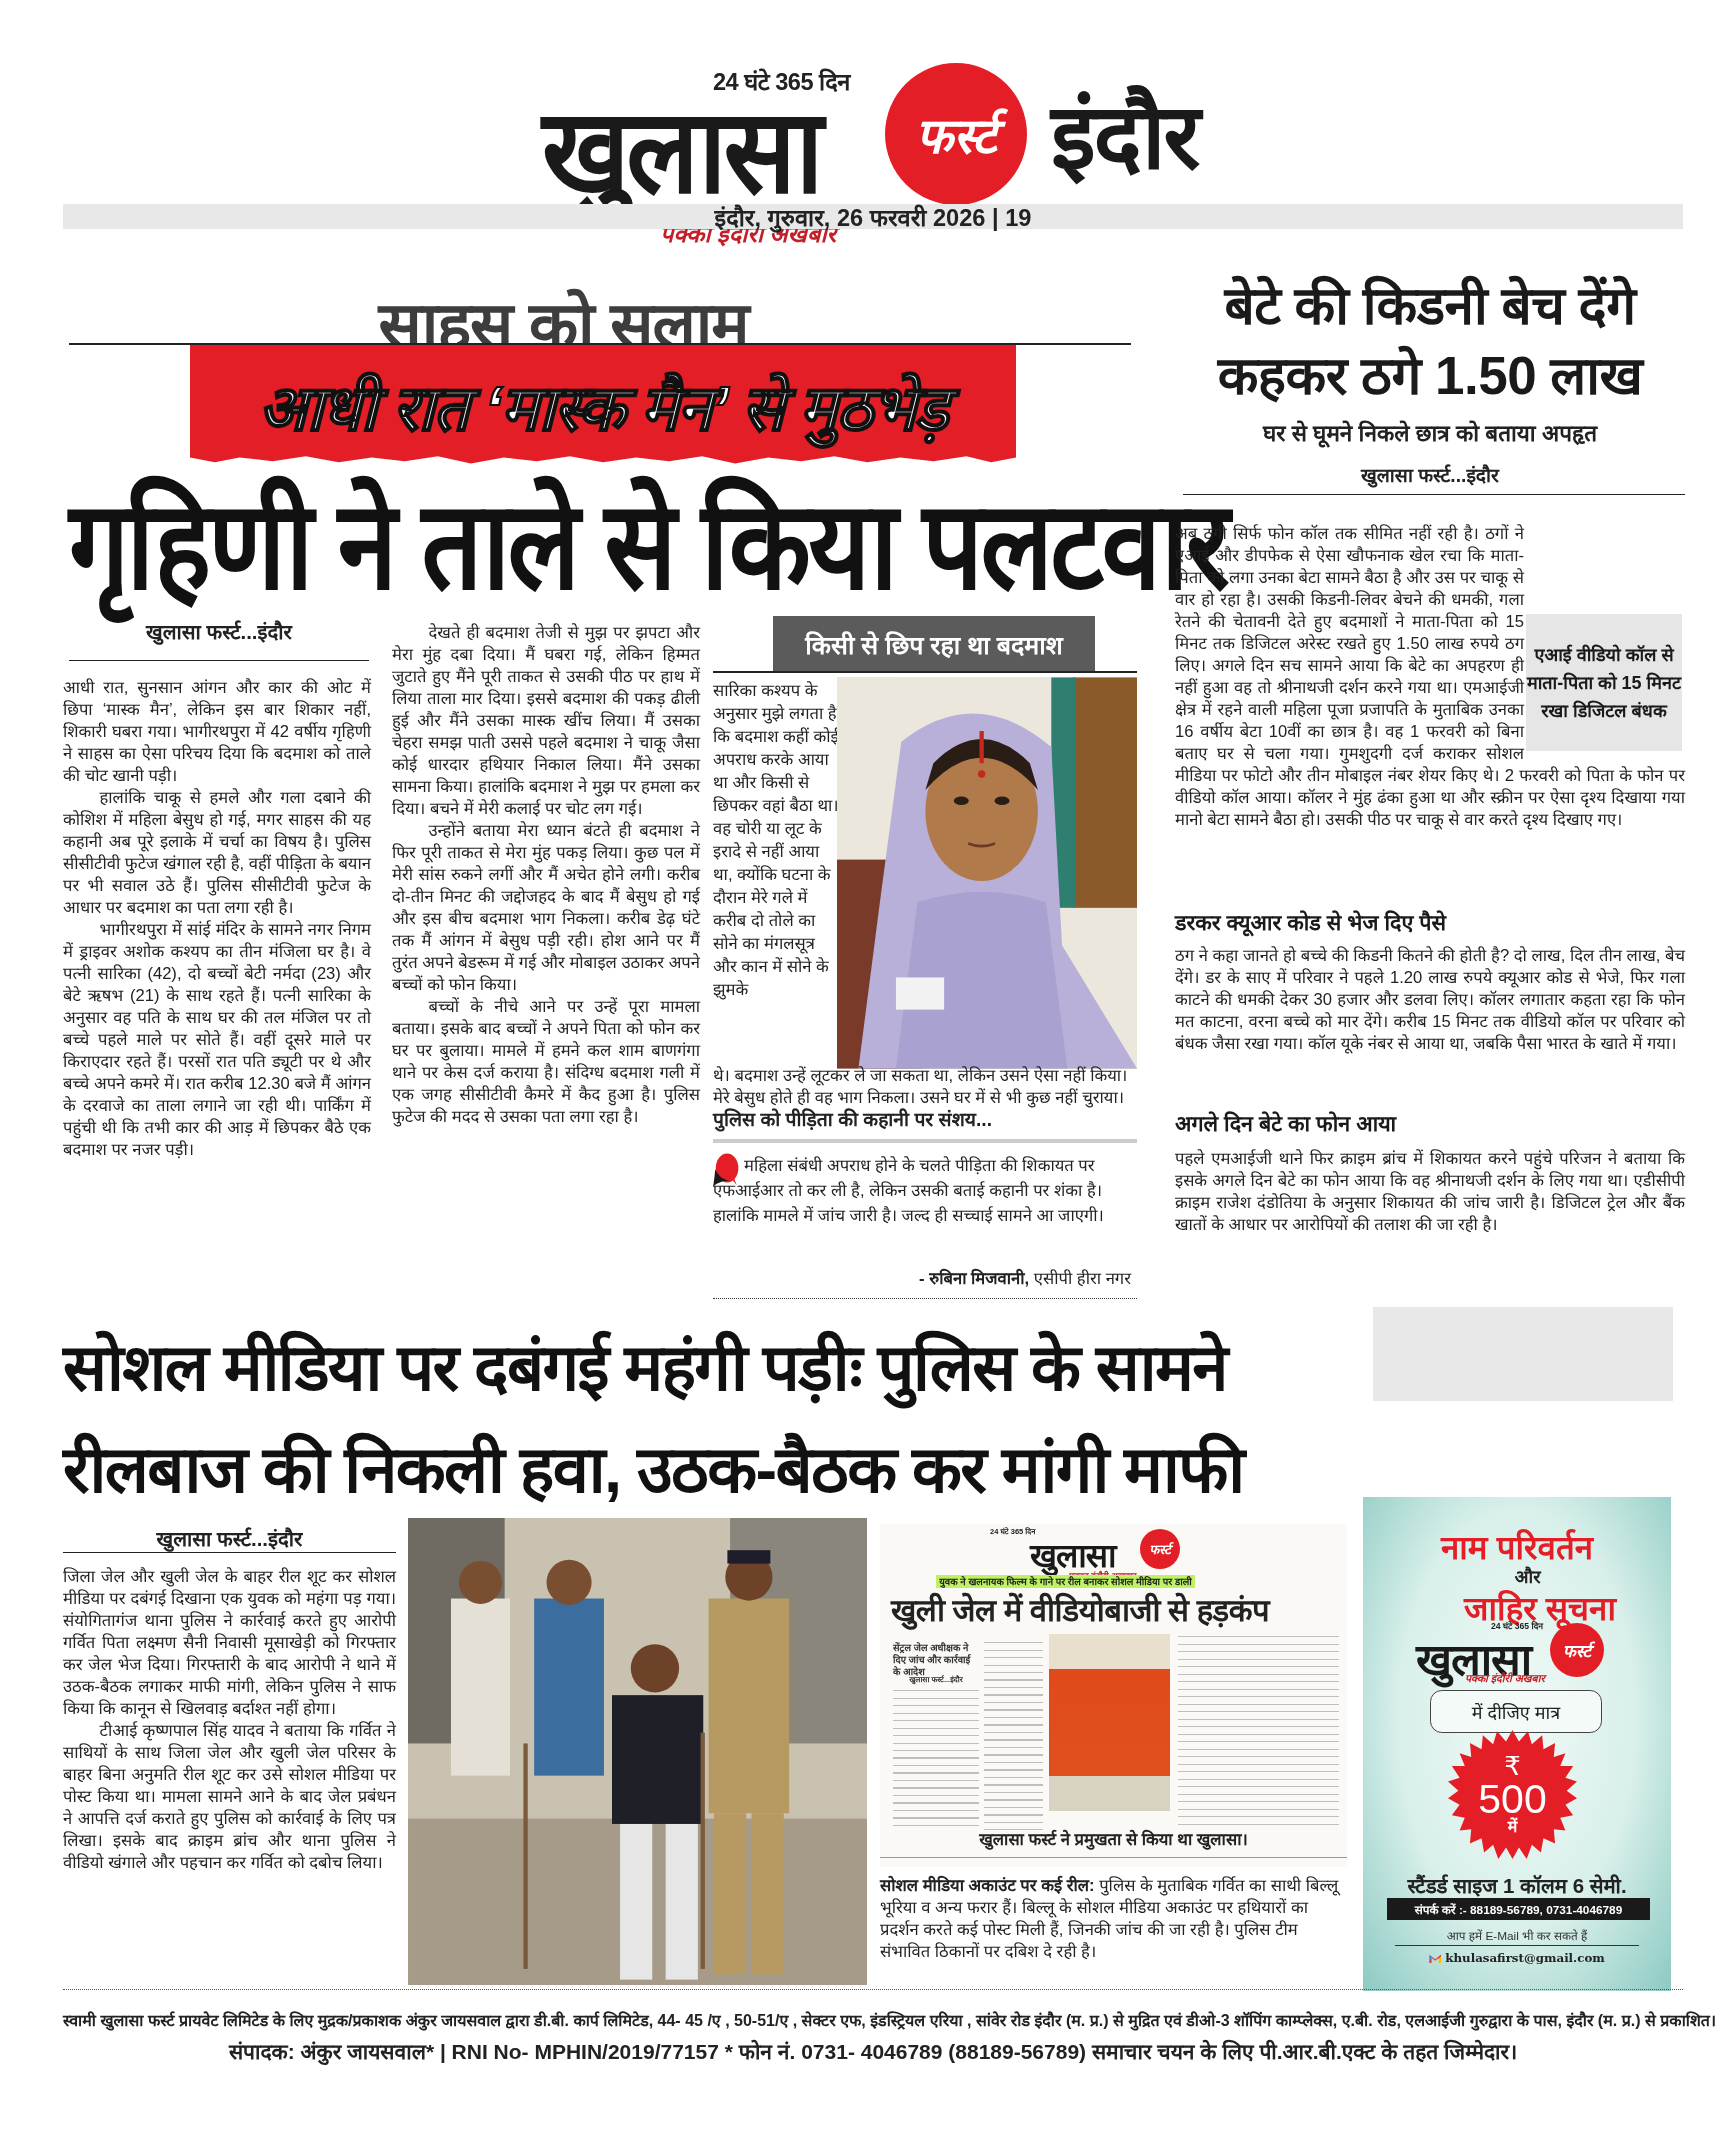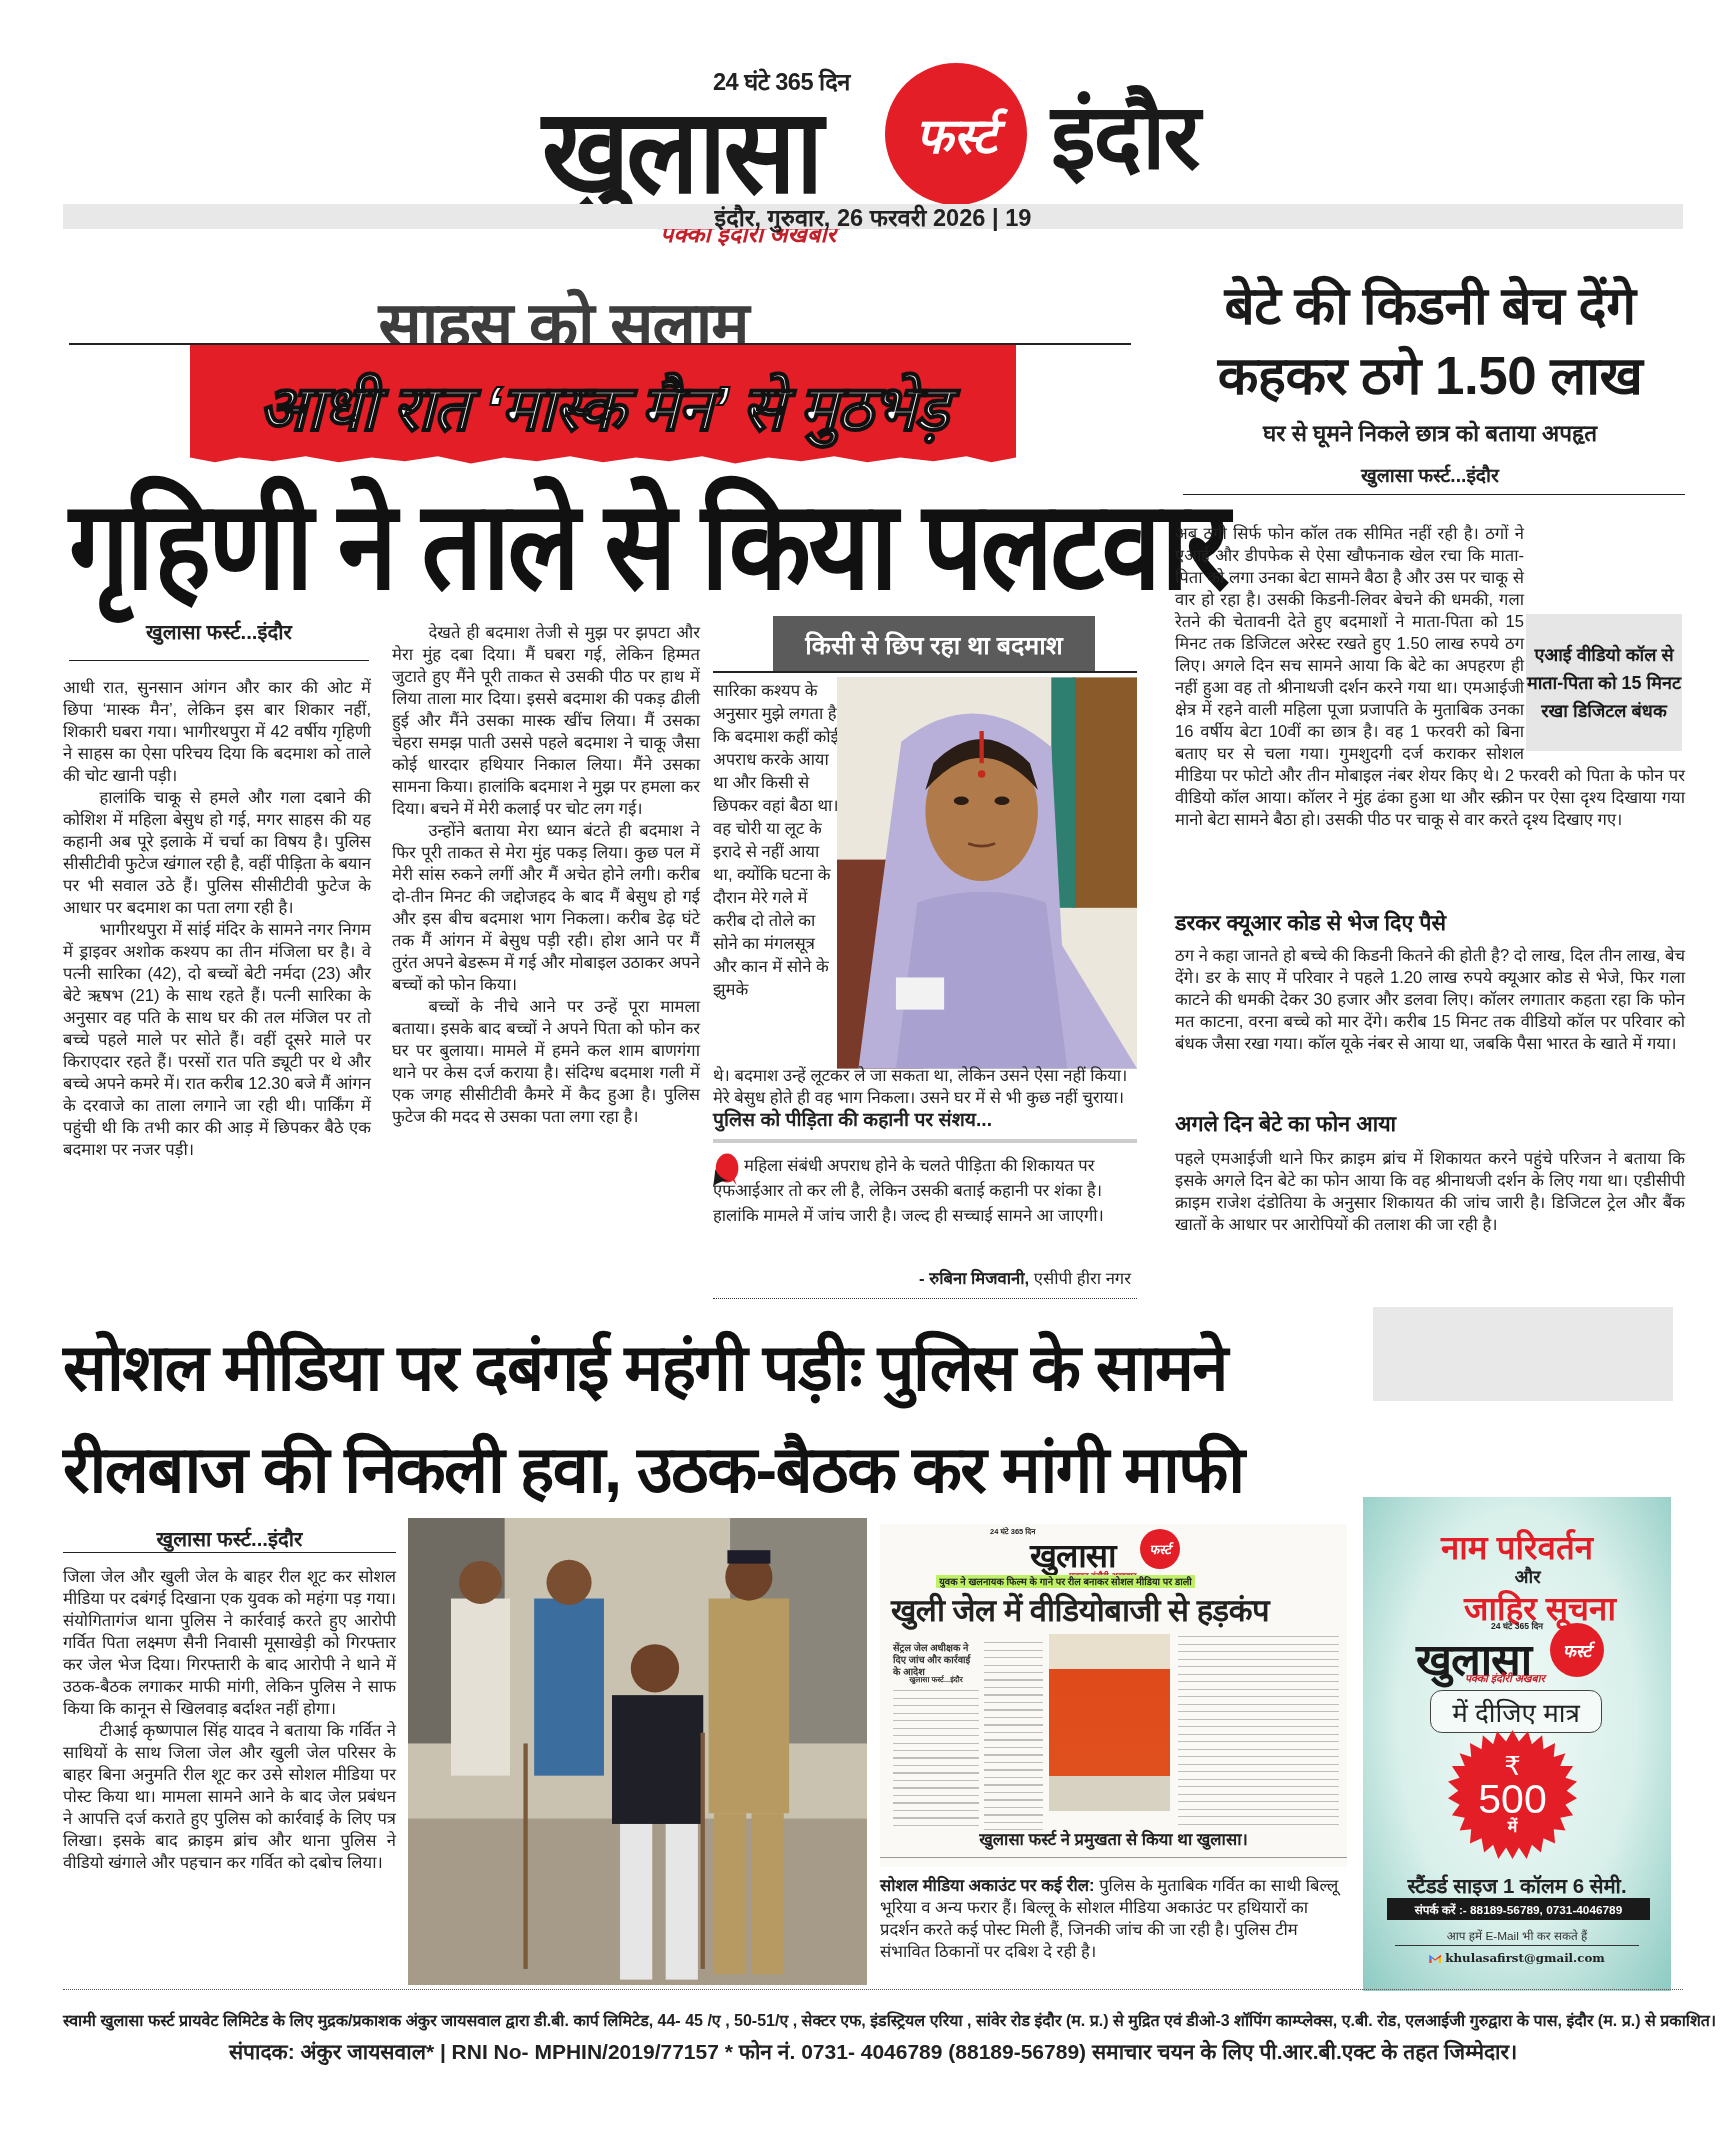--- a/index.html
+++ b/index.html
@@ -91,21 +91,21 @@
   #ad { left: 1363px; top: 1497px; width: 308px; height: 494px; background: radial-gradient(ellipse at 50% 45%, #f1faf7 0%, #d8efea 55%, #8ccac2 100%); overflow: hidden; }
   #ad-t1 { left: 1363px; top: 1524px; width: 308px; text-align:center; font-size: 33px; font-weight: 900; color: #e41e26; }
   #ad-t2 { left: 1363px; top: 1564px; width: 308px; text-align:center; font-size: 18px; font-weight: 700; color: #222; padding-left: 21.5px; }
   #ad-t3 { left: 1363px; top: 1585px; width: 308px; text-align:center; font-size: 33px; font-weight: 900; color: #e41e26; padding-left: 46px; }
   #ad-tag { left: 1491px; top: 1620px; font-size: 8.6px; font-weight: 900; color: #222; }
   #ad-name { left: 1416px; top: 1628px; font-size: 44px; font-weight: 900; color: #1a1a1a; letter-spacing: -1.1px; }
   #ad-sub { left: 1465px; top: 1671px; font-size: 10.7px; font-weight: 700; font-style: italic; color: #c4202a; }
   #ad-circle { left: 1550px; top: 1623px; width: 54px; height: 54px; border-radius: 50%; background: #e41e26; display:flex; align-items:center; justify-content:center; }
   #ad-circle span { color:#fff; font-size: 17px; font-weight: 900; font-style: italic; }
   #ad-bubble { left: 1430px; top: 1690px; width: 172px; height: 43px; border: 1.1px solid #444; border-radius: 11.8px; background: #f4faf8; display:flex; align-items:center; justify-content:center; }
-  #ad-bubble span { font-size: 26px; color: #222; }
+  #ad-bubble span { font-size: 18px; color: #222; }
   #ad-star { left: 1448px; top: 1730px; width: 129px; height: 129px; background: #e41e26; clip-path: polygon(50% 0%,55% 9%,62% 1%,65% 11%,73% 4%,74% 15%,83% 10%,82% 21%,91% 18%,87% 28%,97% 28%,91% 37%,100% 40%,92% 47%,100% 53%,91% 58%,97% 66%,87% 68%,91% 78%,82% 77%,83% 88%,74% 84%,72% 95%,65% 89%,61% 100%,55% 91%,50% 100%,45% 91%,39% 100%,35% 89%,28% 95%,26% 84%,17% 88%,18% 77%,9% 78%,13% 68%,3% 66%,9% 58%,0% 53%,8% 47%,0% 40%,9% 37%,3% 28%,13% 28%,9% 18%,18% 21%,17% 10%,26% 15%,27% 4%,35% 11%,38% 1%,45% 9%); display:flex; flex-direction:column; align-items:center; justify-content:center; color:#fff; }
   #ad-star .rs { font-size: 26px; line-height: 25px; }
   #ad-star .amt { font-size: 41px; line-height: 40px; font-weight: 400; }
   #ad-star .me { font-size: 16px; line-height: 16px; font-weight: 700; }
   #ad-size { left: 1363px; top: 1871px; width: 308px; text-align:center; font-size: 20.4px; font-weight: 700; color: #222; }
   #ad-contact { left: 1387px; top: 1898px; width: 263px; height: 21.5px; background: #1a1a1a; display:flex; align-items:center; justify-content:center; }
   #ad-contact span { color: #fff; font-size: 11.8px; font-weight: 700; }
   #ad-email-note { left: 1363px; top: 1927px; width: 308px; text-align:center; font-size: 11.8px; color: #333; }
   #ad-email-rule { left: 1395px; top: 1945px; width: 244px; height: 1.1px; background: #333; }
   #ad-email { left: 1363px; top: 1951px; width: 308px; text-align:center; font-size: 11.8px; font-weight: 700; font-family: "DejaVu Serif", serif; color: #222; }

